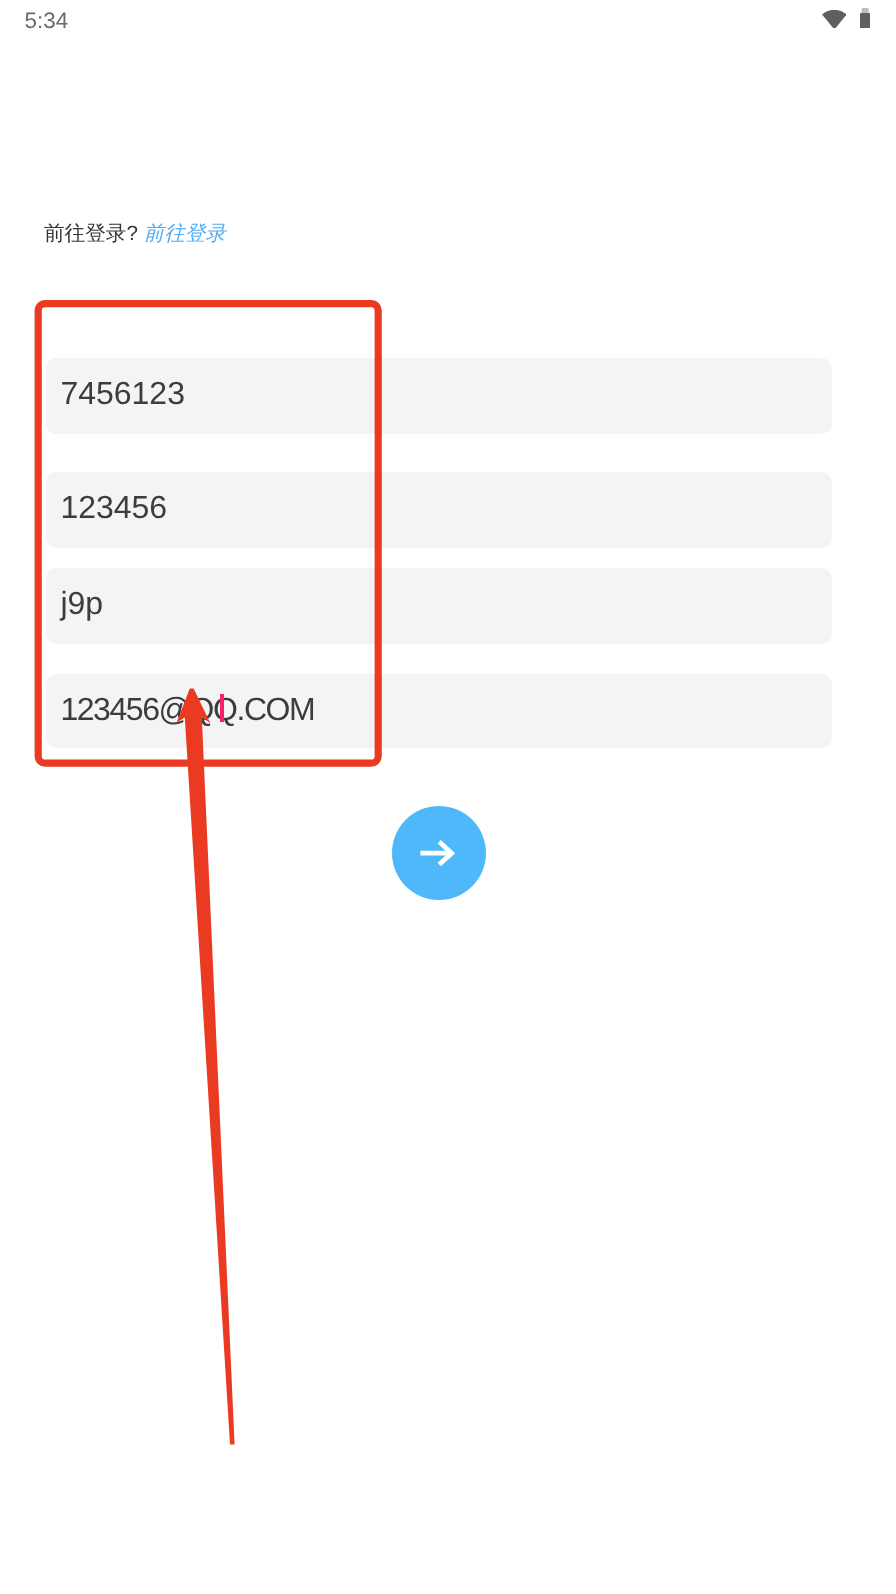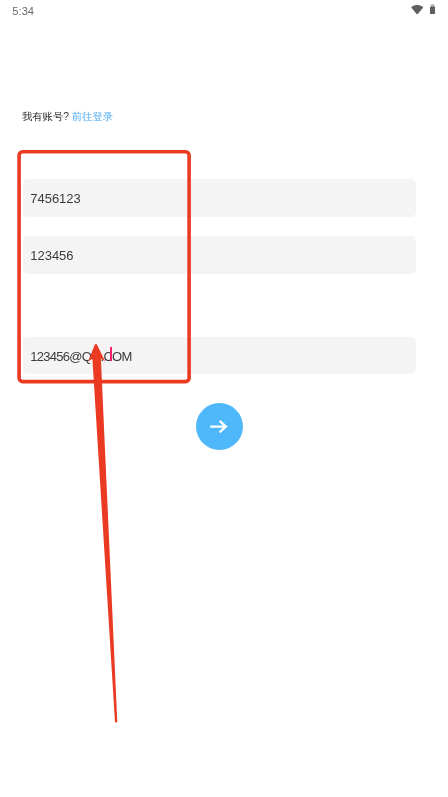--- a/index.html
+++ b/index.html
@@ -8,26 +8,26 @@
   .screen { position:relative; width:387px; height:797px; background:#fff; }
   
   .statusbar { position:absolute; left:0; top:0; width:448px; height:26px; }
   .sb-time { position:absolute; left:12.3px; top:5.4px; font-size:11.2px; color:#6b6b6b; letter-spacing:0px; }
   .sb-right { position:absolute; right:13.1px; top:3.9px; display:flex; align-items:flex-end; gap:6.5px; }
   
   .title { position:absolute; left:22px; top:79.5px; font-size:18.5px; font-weight:bold; color:#121212; letter-spacing:0px; }
   .title .t-comma { margin-left:-4.2px; margin-right:7.2px; }
   .title .t-bang { margin-left:-3.5px; }
   .subtitle { position:absolute; left:22px; top:109.6px; font-size:10.3px; color:#333; }
-  .subtitle .link { color:#4FACF5; }
+  .subtitle .link { color:#4FACF5;font-style:italic; }
   
   .fields { position:absolute; left:23px; top:179.4px; width:392.6px; height:232px; }
   .field { position:absolute; left:0; width:392.6px; height:37.6px; background:#F4F4F4; border-radius:5px; }
   .field.f1{top:0}.field.f2{top:57px}.field.f3{top:104.9px}.field.f4{top:157.4px}
-  .field .val { position:absolute; left:7.2px; top:50%; transform:translateY(-50%); font-size:13px; color:#3c3c3c; white-space:nowrap; }
+  .field .val { position:absolute; left:7.2px; top:50%; transform:translateY(-50%); font-size:16px; color:#3c3c3c; white-space:nowrap; }
   .val.email { letter-spacing:-0.72px; }
   .caret { position:absolute; left:87.1px; width:2.4px; height:14.1px; background:#F92167; top:9.8px; }
   
   .nextbtn { position:absolute; left:195.5px; top:402.6px; width:47.1px; height:47.2px; border-radius:50%; background:#4FB8FB; display:flex; align-items:center; justify-content:center; }
   
   .anno { position:absolute; left:0; top:0; width:448px; height:797px; pointer-events:none; }
 </style>
 </head>
 <body>
 
@@ -40,29 +40,32 @@
         <path d="M6.2 9.75 L0.05 2.25 A9.3 9.3 0 0 1 12.35 2.25 Z" fill="#5F5F5F"></path>
       </svg>
       <svg class="ic-batt" width="5.2" height="10.6" viewBox="0 0 5.2 10.6">
         <rect x="0.8" y="0" width="3.5" height="3.1" rx="0.5" fill="#bcbcbc"></rect>
         <rect x="0" y="2.45" width="5.2" height="8.15" rx="0.7" fill="#5F5F5F"></rect>
       </svg>
     </div>
   </div>
 
   <div class="subtitle">
-    <span>我有账号? </span><span class="link" style="color: rgb(79, 172, 245);">前往登录</span>
+    <span>前往登录? </span><span class="link" style="color: rgb(79, 172, 245);">前往登录</span>
   </div>
 
   <div class="fields">
     <div class="field f1">
         <span class="val">7456123</span>
       </div>
     <div class="field f2">
         <span class="val">123456</span>
+      </div>
+    <div class="field f3">
+        <span class="val">j9p</span>
       </div>
     <div class="field f4">
         <span class="val email">123456@QQ.COM</span>
         <span class="caret" style="background-color: rgb(249, 33, 103);"></span>
       </div>
   </div>
 
   <div class="nextbtn" style="background-color: rgb(79, 184, 251);">
     <svg width="17.6" height="13.2" viewBox="0 0 17.6 13.2" style="margin-top:1.1px">
       <path d="M0.2 6.6 H15.9 M9.6 0.9 L15.9 6.6 L9.6 12.3" stroke="#FFFFFF" stroke-width="2.35" fill="none" stroke-linecap="butt" stroke-linejoin="miter"></path>

